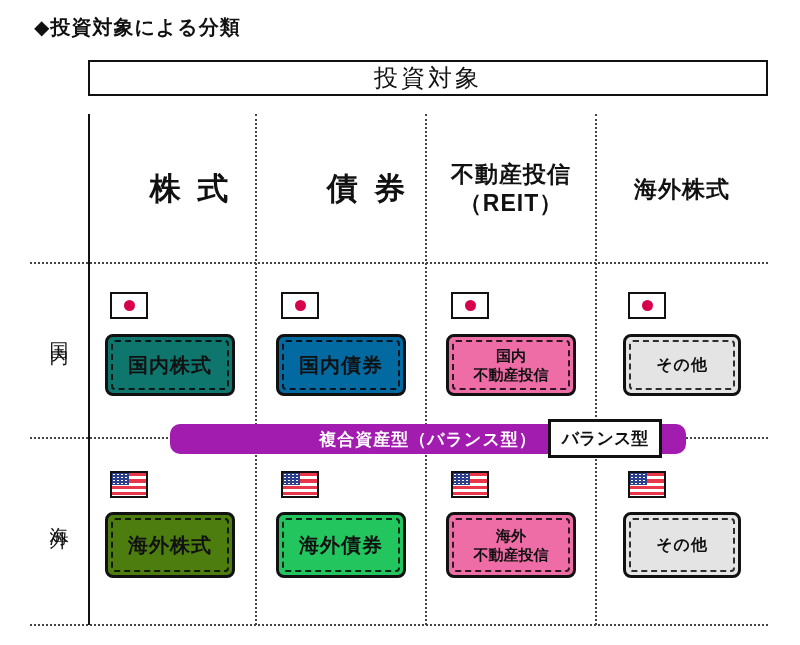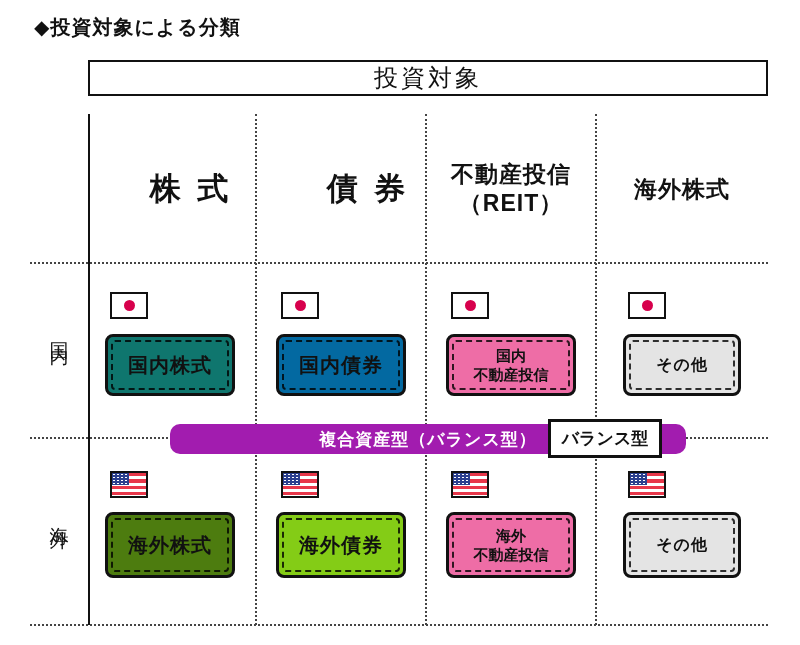--- a/index.html
+++ b/index.html
@@ -113,21 +113,21 @@
   </div>
 
   <div class="cell r2 cellpos1">
     <div class="flag us"></div>
     <div class="badge single" style="background: #4d7c0f;">
       <span>海外株式</span>
     </div>
   </div>
   <div class="cell r2 cellpos2">
     <div class="flag us"></div>
-    <div class="badge single" style="background: #84cc16;">
+    <div class="badge single" style="background: #22c55e;">
       <span>海外債券</span>
     </div>
   </div>
   <div class="cell r2 cellpos3">
     <div class="flag us"></div>
     <div class="badge multi" style="background: rgb(238, 109, 166);">
       <span>海外
 不動産投信</span>
     </div>
   </div>

